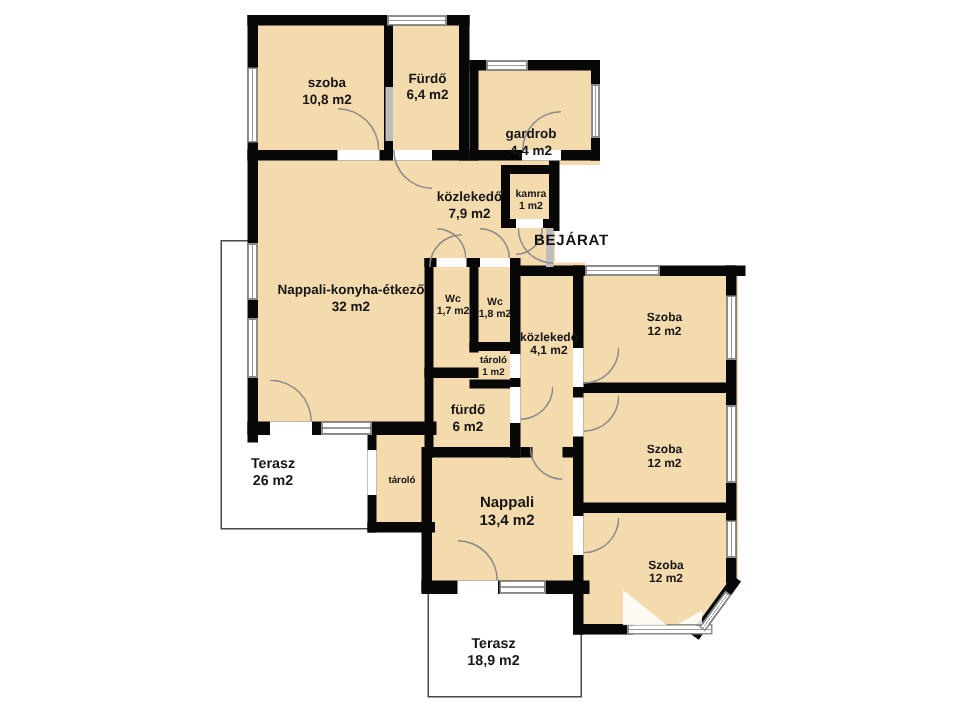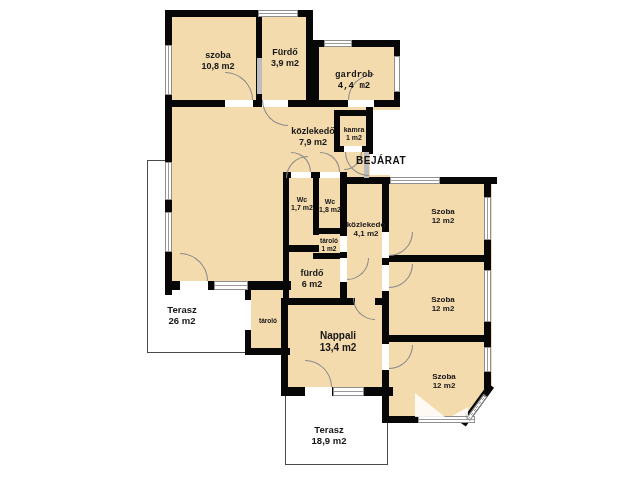--- a/index.html
+++ b/index.html
@@ -133,24 +133,25 @@
   <div class="arc arc-c-bl" style="left:305px;top:360px;width:27px;height:27px;"></div>
   <div class="arc arc-c-tr" style="left:353px;top:298px;width:22px;height:22px;"></div>
   <div class="arc arc-c-br" style="left:286px;top:156px;width:22px;height:22px;"></div>
 
   <div class="wm" style="left:415px;top:393px;width:30px;height:24px;clip-path:polygon(0 0,100% 100%,0 100%);"></div>
   <div class="wm" style="left:452px;top:404px;width:16px;height:12px;clip-path:polygon(0 100%,100% 25%,100% 100%);"></div>
 
   <div id="bejarat">BEJÁRAT</div>
 
   <div class="lbl f9" style="left:218px;top:50px;"><span>szoba</span><br><span>10,8 m2</span></div>
-  <div class="lbl f9" style="left:285px;top:47px;"><span>Fürdő</span><br><span>3,9 m2</span></div>
-  <div class="lbl f9" style="left:354px;top:70px;font-family:Liberation Mono, monospace;"><span>gardrob</span><br><span>4,4 m2</span></div>
+  <div class="lbl f9" style="left:285px;top:47px;"><span>Fürdő</span><br><span>6,4 m2</span></div>
+  <div class="lbl f9" style="left:354px;top:84px;"><span>gardrob</span><br><span>4,4 m2</span></div>
   <div class="lbl f9" style="left:313px;top:126px;"><span>közlekedő</span><br><span>7,9 m2</span></div>
   <div class="lbl f7" style="left:354px;top:126px;"><span>kamra</span><br><span>1 m2</span></div>
+  <div class="lbl f9" style="left:234px;top:188px;"><span>Nappali-konyha-étkező</span><br><span>32 m2</span></div>
   <div class="lbl f7" style="left:302px;top:196px;"><span>Wc</span><br><span>1,7 m2</span></div>
   <div class="lbl f7" style="left:330px;top:198px;"><span>Wc</span><br><span>1,8 m2</span></div>
   <div class="lbl f8" style="left:366px;top:220px;"><span>közlekedő</span><br><span>4,1 m2</span></div>
   <div class="lbl f8" style="left:443px;top:207px;"><span>Szoba</span><br><span>12 m2</span></div>
   <div class="lbl f65" style="left:329px;top:237px;"><span>tároló</span><br><span>1 m2</span></div>
   <div class="lbl f9" style="left:312px;top:268px;"><span>fürdő</span><br><span>6 m2</span></div>
   <div class="lbl f8" style="left:443px;top:295px;"><span>Szoba</span><br><span>12 m2</span></div>
   <div class="lbl f95" style="left:182px;top:304px;"><span>Terasz</span><br><span>26 m2</span></div>
   <div class="lbl f65" style="left:268px;top:317px;"><span>tároló</span></div>
   <div class="lbl f10" style="left:338px;top:330px;"><span>Nappali</span><br><span>13,4 m2</span></div>

